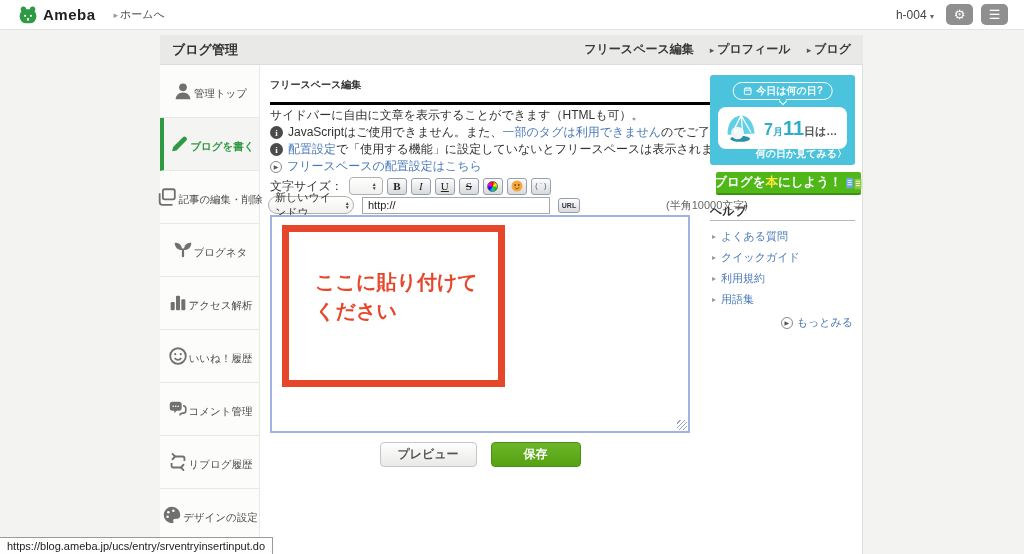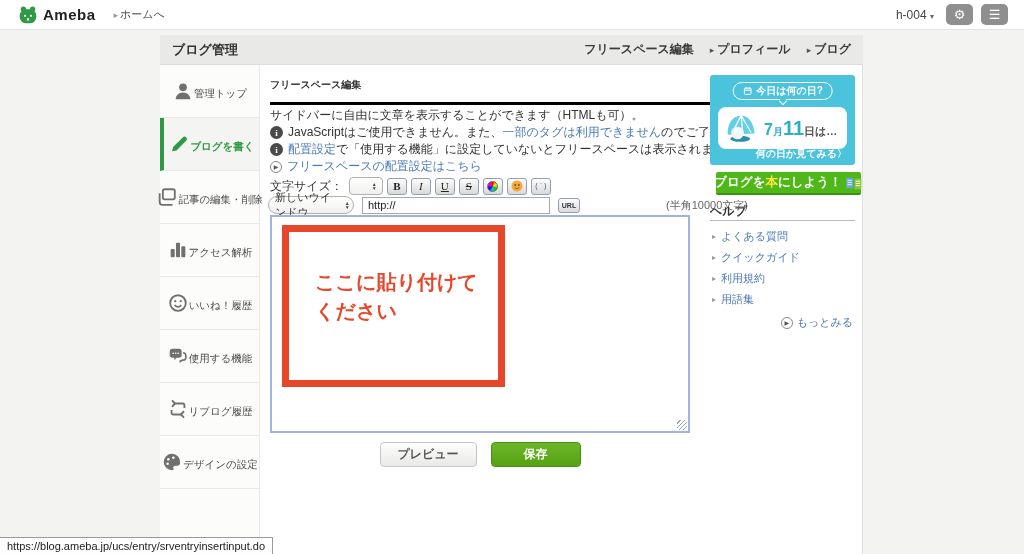--- a/index.html
+++ b/index.html
@@ -159,20 +159,30 @@
         <svg width="22" height="22" viewBox="0 0 24 24" fill="none" stroke="#707070" stroke-width="2">
             <rect x="7.5" y="3.5" width="13" height="11" rx="2"></rect>
             <path d="M4 8v9.5a3 3 0 003 3h11"></path>
           </svg>
       </span>
       <span class="lbl">記事の編集・削除</span>
     </div>
     <div class="side-item">
       <span>
         <svg width="22" height="22" viewBox="0 0 24 24" fill="#707070">
+            <path d="M11 12C11 6 7 4 3 4c0 5 3 8 8 8z"></path>
+            <path d="M13 12c0-6 4-8 8-8 0 5-3 8-8 8z"></path>
+            <rect x="10.8" y="10" width="2.4" height="10" rx="1.2"></rect>
+          </svg>
+      </span>
+      <span class="lbl">ブログネタ</span>
+    </div>
+    <div class="side-item">
+      <span>
+        <svg width="22" height="22" viewBox="0 0 24 24" fill="#707070">
             <rect x="4" y="11" width="4.4" height="9" rx="1.2"></rect>
             <rect x="9.8" y="4" width="4.4" height="16" rx="1.2"></rect>
             <rect x="15.6" y="8" width="4.4" height="12" rx="1.2"></rect>
           </svg>
       </span>
       <span class="lbl">アクセス解析</span>
     </div>
     <div class="side-item">
       <span>
         <svg width="22" height="22" viewBox="0 0 24 24" fill="none" stroke="#707070" stroke-width="2">
@@ -187,21 +197,21 @@
     <div class="side-item">
       <span>
         <svg width="22" height="22" viewBox="0 0 24 24">
             <path d="M3 7a3 3 0 013-3h7a3 3 0 013 3v4a3 3 0 01-3 3h-2.5L8 16.5V14H6a3 3 0 01-3-3z" fill="#707070"></path>
             <path d="M17.5 8.5a3 3 0 013 3v2a3 3 0 01-3 3h-.8L14.5 18v-1.5" fill="none" stroke="#707070" stroke-width="1.8"></path>
             <circle cx="6.8" cy="9" r=".9" fill="#fff"></circle>
             <circle cx="9.5" cy="9" r=".9" fill="#fff"></circle>
             <circle cx="12.2" cy="9" r=".9" fill="#fff"></circle>
           </svg>
       </span>
-      <span class="lbl">使用する機能</span>
+      <span class="lbl">コメント管理</span>
     </div>
     <div class="side-item">
       <span>
         <svg width="22" height="22" viewBox="0 0 24 24" fill="none" stroke="#707070" stroke-width="2">
             <path d="M8 6h9a2 2 0 012 2v3"></path>
             <path d="M16 18H7a2 2 0 01-2-2v-3"></path>
             <path d="M6 9L8.8 6 6 3.2" stroke-linecap="round"></path>
             <path d="M18 15l-2.8 3 2.8 2.8" stroke-linecap="round"></path>
           </svg>
       </span>

